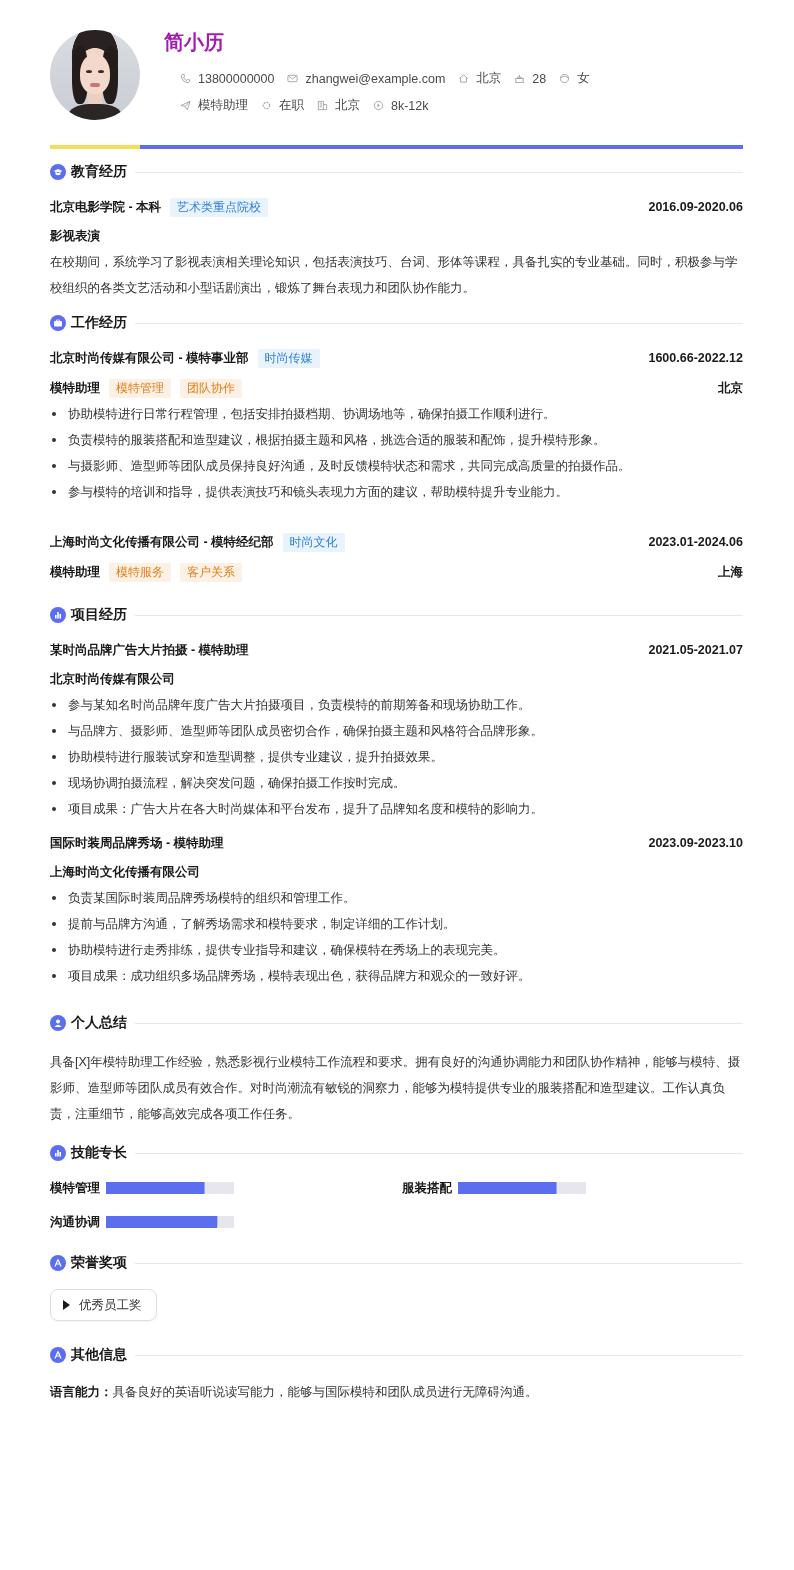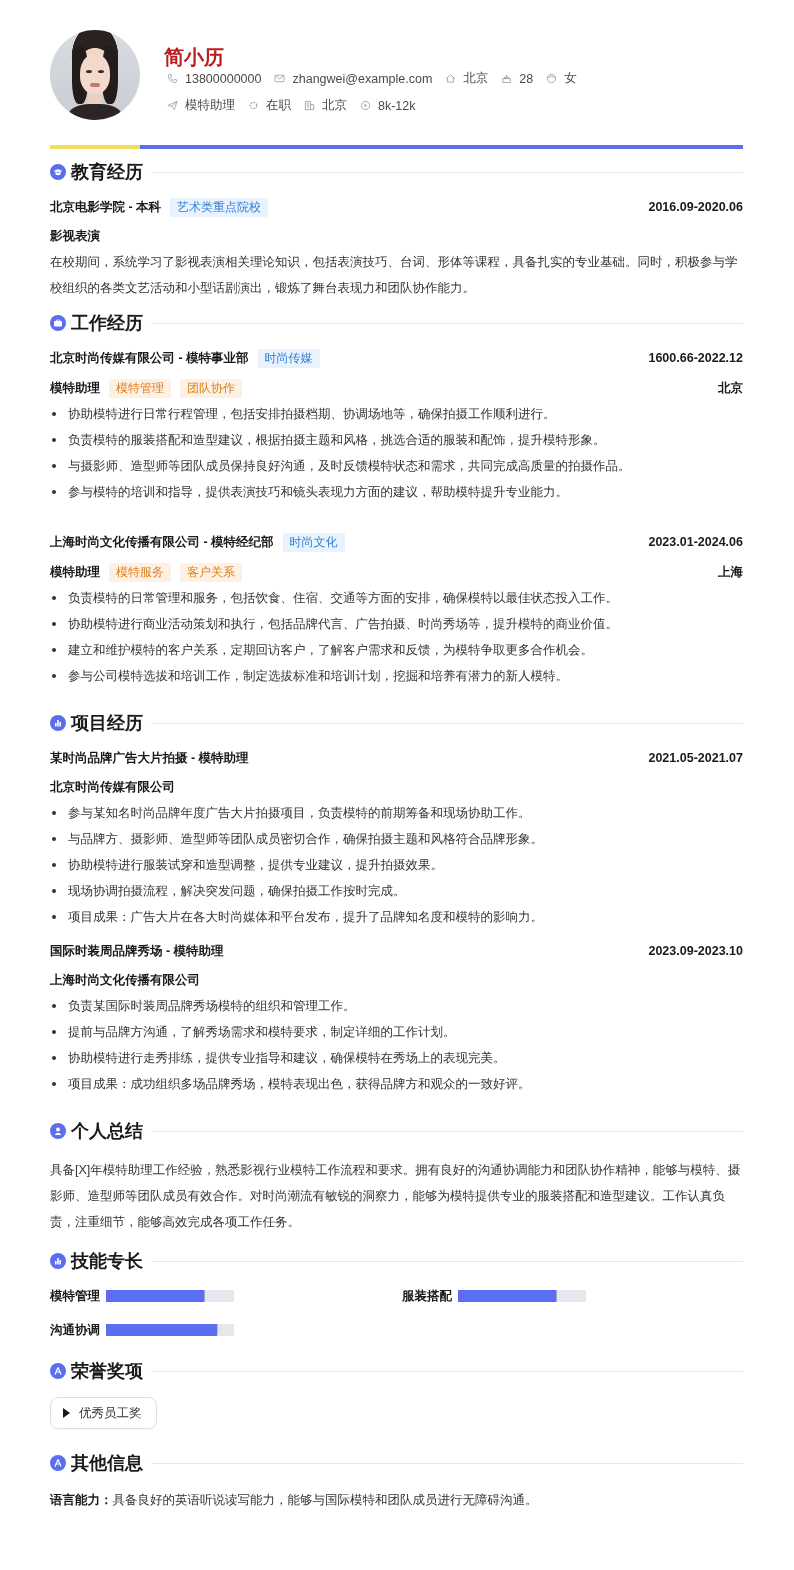--- a/index.html
+++ b/index.html
@@ -27,36 +27,36 @@
   .avatar .hair-l, .avatar .hair-r {
     position: absolute; top: 16px; width: 16px; height: 58px; background: #231c1a; border-radius: 40%;
   }
   .avatar .hair-l { left: 22px; } .avatar .hair-r { right: 22px; }
   .avatar .neck { position: absolute; left: 38px; top: 60px; width: 14px; height: 20px; background: #eccfc1; }
   .avatar .body { position: absolute; left: 18px; top: 74px; width: 54px; height: 30px; background: #2b2624; border-radius: 40% 40% 0 0; }
   .avatar .lips { position: absolute; left: 40px; top: 53px; width: 10px; height: 4px; border-radius: 3px; background: #c9767a; }
   .avatar .eye-l, .avatar .eye-r { position: absolute; top: 40px; width: 6px; height: 3px; background: #3a2b28; border-radius: 50%; }
   .avatar .eye-l { left: 36px; } .avatar .eye-r { left: 48px; }
 
-  .name { position: absolute; left: 114px; top: 44px; font-size: 20px; font-weight: bold; color: #b91c1c; }
-  .info-row { position: absolute; left: 116px; display: flex; align-items: center; font-size: 12.5px; color: #4a4a4a; }
+  .name { position: absolute; left: 114px; top: 29px; font-size: 20px; font-weight: bold; color: #a21caf; }
+  .info-row { position: absolute; left: 129px; display: flex; align-items: center; font-size: 12.5px; color: #4a4a4a; }
   .info-row.r1 { top: 70px; } .info-row.r2 { top: 97px; }
   .info-item { display: flex; align-items: center; margin-right: 12px; }
   .info-icon { width: 12px; height: 12px; margin-right: 7px; display: inline-flex; align-items: center; justify-content: center; }
   .info-icon svg { width: 11px; height: 11px; }
 
   .divider-bar { position: absolute; left: 0; right: 0; top: 145px; height: 4px; display: flex; }
   .divider-bar .y { width: 90px; background: #f5dd5b; }
   .divider-bar .b { flex: 1; background: #5c6ef0; }
 
   
   .section-head { display: flex; align-items: center; height: 20px; margin-bottom: 16px; }
   .sec-icon { width: 16px; height: 16px; border-radius: 50%; background: #5c6ef0; display: inline-flex; align-items: center; justify-content: center; margin-right: 5px; }
   .sec-icon svg { width: 10px; height: 10px; }
-  .sec-title { font-size: 18px; font-weight: bold; color: #1a1a1a; margin-right: 8px; }
+  .sec-title { font-size: 14px; font-weight: bold; color: #1a1a1a; margin-right: 8px; }
   .sec-line { flex: 1; height: 1px; background: #e8e8e8; }
 
   .row-between { display: flex; justify-content: space-between; align-items: center; height: 18px; gap: 29px; }
   .item-title { font-weight: bold; font-size: 12.5px; color: #1a1a1a; display: flex; align-items: center; }
   .date { font-weight: bold; font-size: 12.5px; color: #1a1a1a; }
   .tag-blue { display: inline-block; background: #e8f3fd; color: #2f7fd6; font-size: 12px; font-weight: normal; padding: 1px 7px; margin-left: 9px; border-radius: 2px; }
   .tag-orange { display: inline-block; background: #fdf0e4; color: #e0801a; font-size: 12px; font-weight: normal; padding: 1px 7px; margin-left: 9px; border-radius: 2px; }
   .sub { font-weight: bold; font-size: 12.5px; color: #1a1a1a; }
   .para { font-size: 12.5px; line-height: 26px; color: #333; }
   ul.bullets { list-style: none; }
@@ -250,26 +250,20 @@
         <span class="date">2023.01-2024.06</span>
       </div>
       <div class="row-between" style="margin-top:12px;">
         <div class="item-title">
           <span>模特助理</span>
           <span class="tag-orange">模特服务</span>
           <span class="tag-orange">客户关系</span>
         </div>
         <span class="date">上海</span>
       </div>
-      <ul class="bullets" style="margin-top:4px;">
-        <li>负责模特的日常管理和服务，包括饮食、住宿、交通等方面的安排，确保模特以最佳状态投入工作。</li>
-        <li>协助模特进行商业活动策划和执行，包括品牌代言、广告拍摄、时尚秀场等，提升模特的商业价值。</li>
-        <li>建立和维护模特的客户关系，定期回访客户，了解客户需求和反馈，为模特争取更多合作机会。</li>
-        <li>参与公司模特选拔和培训工作，制定选拔标准和培训计划，挖掘和培养有潜力的新人模特。</li>
-      </ul>
     </div>
   </div>
 
   <div style="margin-top:24px;">
     <div class="section-head">
       <span class="sec-icon">
         <svg viewBox="0 0 10 10">
             <rect x="2" y="5" width="1.6" height="3.5" fill="#fff"></rect>
             <rect x="4.2" y="2" width="1.6" height="6.5" fill="#fff"></rect>
             <rect x="6.4" y="4" width="1.6" height="4.5" fill="#fff"></rect>

